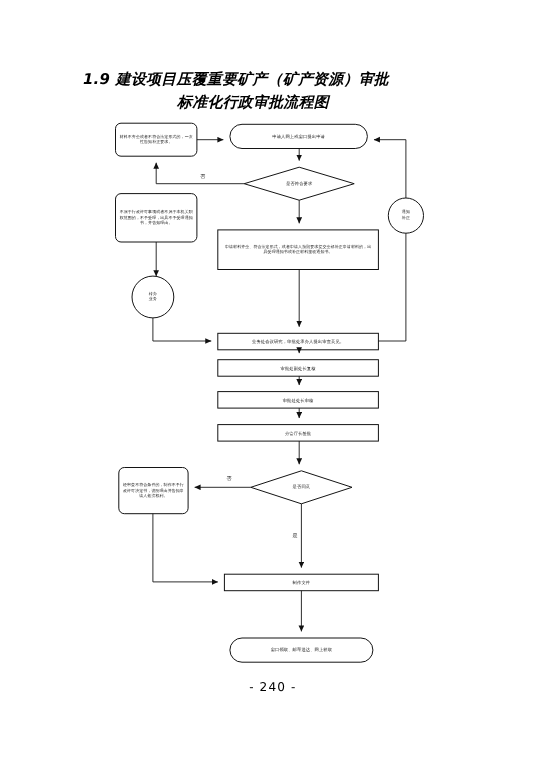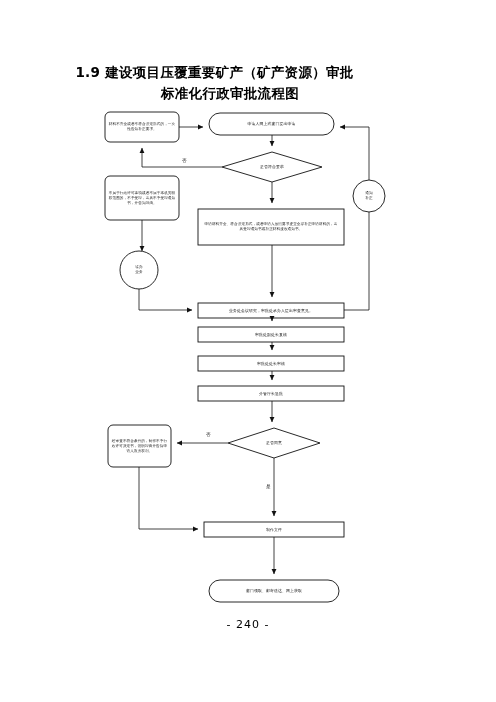--- a/index.html
+++ b/index.html
@@ -7,20 +7,21 @@
     font-family:"DejaVu Sans","Liberation Sans",sans-serif;
     width:496px;height:702px;position:relative;overflow:hidden;
     color:#000;
   }
   #page{position:absolute;left:0;top:0;width:496px;height:702px;}
 
   .title-block{
     position:absolute;left:0;top:62px;width:429px;text-align:center;
     font-weight:bold;font-size:13.5px;line-height:21px;color:#000;
     letter-spacing:.3px;
+    font-style:italic;
   }
   .title-line2{display:block;margin-left:31px;}
 
   svg#flow{position:absolute;left:0;top:0;width:496px;height:702px;}
 
   .node-text{
     position:absolute;
     display:flex;align-items:center;justify-content:center;
     text-align:center;
     font-size:3.9px;line-height:5.4px;

